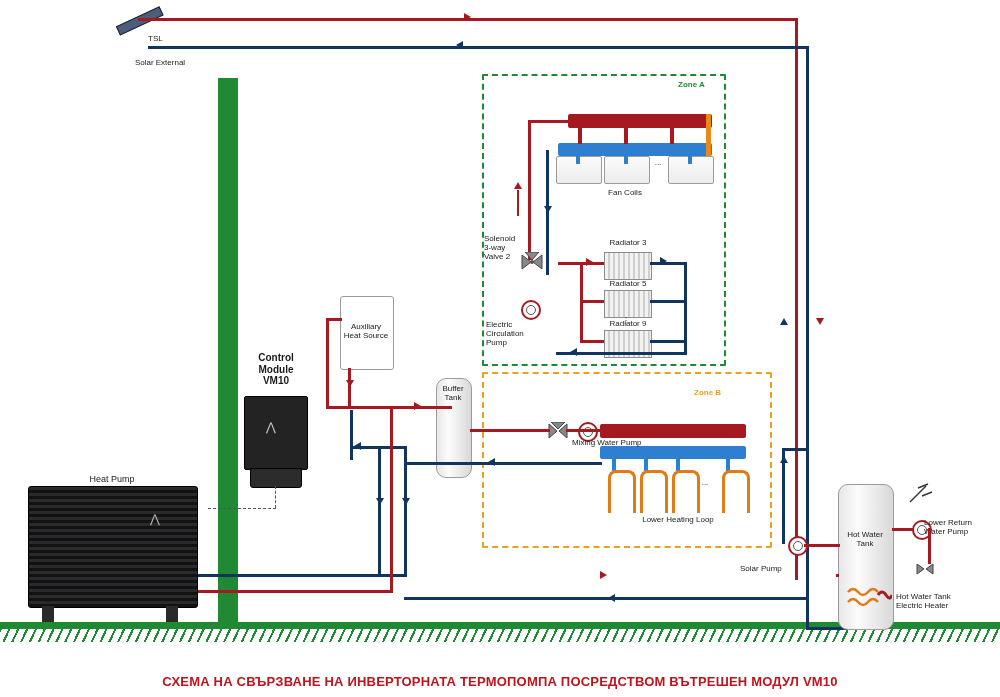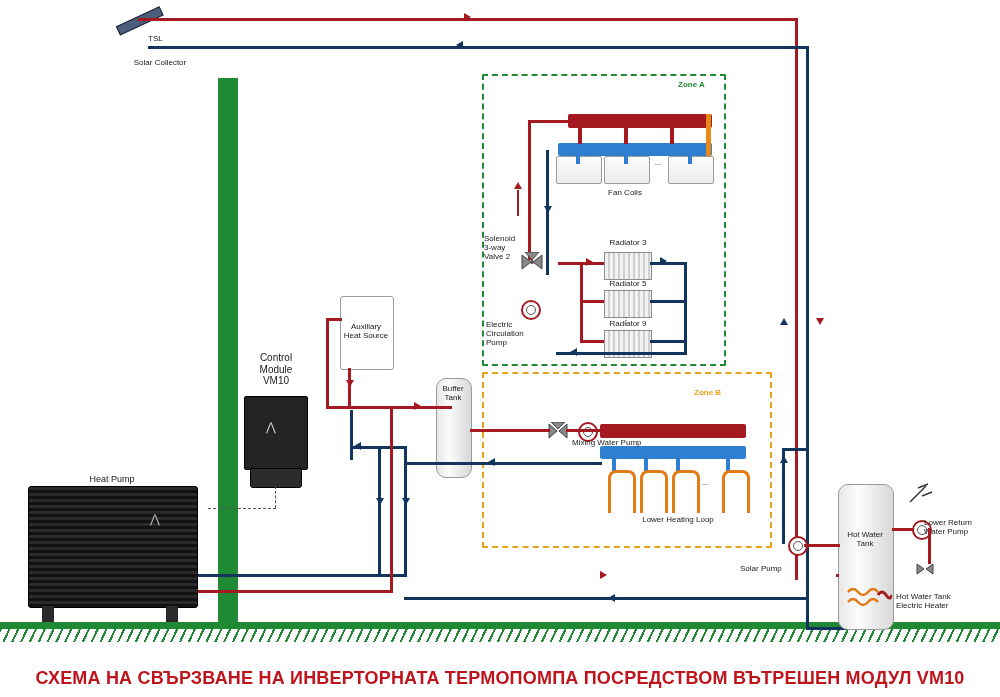--- a/index.html
+++ b/index.html
@@ -17,21 +17,21 @@
   .ab-r{border-top:4px solid transparent;border-bottom:4px solid transparent;border-left:7px solid #12355e;}
   .ab-l{border-top:4px solid transparent;border-bottom:4px solid transparent;border-right:7px solid #12355e;}
   .ar-u{border-left:4px solid transparent;border-right:4px solid transparent;border-bottom:7px solid #a51a20;}
   .ab-u{border-left:4px solid transparent;border-right:4px solid transparent;border-bottom:7px solid #12355e;}
   .ar-d{border-left:4px solid transparent;border-right:4px solid transparent;border-top:7px solid #a51a20;}
   .ab-d{border-left:4px solid transparent;border-right:4px solid transparent;border-top:7px solid #12355e;}
   .zone{position:absolute;border:2px dashed #1f8a33;border-radius:2px;}
   .zoneB{position:absolute;border:2px dashed #e9a21b;border-radius:2px;}
   .zone-lbl{position:absolute;font-size:8px;font-weight:bold;}
   .box{position:absolute;background:#fff;border:1px solid #9a9a9a;}
-  .caption{position:absolute;left:0;right:0;bottom:8px;text-align:center;font-size:18px;font-weight:bold;color:#c0141c;letter-spacing:.2px;}
+  .caption{position:absolute;left:0;right:0;bottom:8px;text-align:center;font-size:13px;font-weight:bold;color:#c0141c;letter-spacing:.2px;}
   .pump{position:absolute;width:16px;height:16px;border-radius:50%;background:#fff;border:2px solid #12355e;}
   .pump.red{background:#fff;border-color:#a51a20;}
   .pump:after{content:"";position:absolute;left:3px;top:3px;width:8px;height:8px;border-radius:50%;border:1px solid #555;}
   .ground{position:absolute;left:0;right:0;height:10px;background:#1f8a33;}
   .hatch{position:absolute;left:0;right:0;height:14px;
     background:repeating-linear-gradient(115deg,#1f8a33 0 2px,transparent 2px 8px);}
   .hp{position:absolute;background:#1d1d1f;border:1px solid #000;border-radius:3px;
     background-image:repeating-linear-gradient(to bottom,#2a2a2c 0 3px,#121213 3px 6px);}
   .tank{position:absolute;background:linear-gradient(to right,#e7e7e7,#fcfcfc 35%,#d8d8d8);border:1px solid #9b9b9b;border-radius:10px;}
   .rad{position:absolute;background:repeating-linear-gradient(to right,#f2f2f2 0 3px,#cfcfcf 3px 5px);border:1px solid #8c8c8c;}
@@ -51,21 +51,21 @@
 
 <div id="stage">
 
   <div class="hatch" style="top:628px;"></div>
   <div class="ground" style="top:622px;height:7px;"></div>
 
   <div class="seg green" style="left:218px;top:78px;width:20px;height:548px;"></div>
 
   <div class="sc" style="left:118px;top:26px;width:46px;height:8px;transform:rotate(-25deg);transform-origin:left center;"></div>
   <div class="lbl" style="left:148px;top:34px;">TSL</div>
-  <div class="lbl c" style="left:112px;top:58px;width:96px;">Solar Collector</div>
+  <div class="lbl c" style="left:112px;top:58px;width:96px;">Solar External</div>
 
   <div class="seg red" style="left:138px;top:18px;width:660px;height:3px;"></div>
   <div class="seg red" style="left:795px;top:18px;width:3px;height:562px;"></div>
   <div class="arrow ar-r" style="left:464px;top:13px;"></div>
 
   <div class="seg blue" style="left:148px;top:46px;width:661px;height:3px;"></div>
   <div class="seg blue" style="left:806px;top:46px;width:3px;height:584px;"></div>
   <div class="arrow ab-l" style="left:456px;top:41px;"></div>
   <div class="seg blue" style="left:806px;top:627px;width:60px;height:3px;"></div>
 
@@ -180,21 +180,21 @@
   <div class="seg red" style="left:348px;top:368px;width:3px;height:40px;"></div>
   <div class="arrow ar-d" style="left:346px;top:380px;"></div>
   <div class="seg red" style="left:326px;top:406px;width:126px;height:3px;"></div>
   <div class="seg red" style="left:326px;top:318px;width:3px;height:90px;"></div>
   <div class="seg red" style="left:326px;top:318px;width:16px;height:3px;"></div>
   <div class="arrow ar-r" style="left:414px;top:402px;"></div>
 
   <div class="ctrl" style="left:244px;top:396px;width:62px;height:72px;"></div>
   <div class="ctrl" style="left:250px;top:468px;width:50px;height:18px;border-radius:0 0 3px 3px;background:#2c2c2c;"></div>
   <div style="position:absolute;left:266px;top:420px;color:#cfcfcf;font-size:12px;">⋀</div>
-  <div class="lbl c" style="left:238px;top:352px;width:76px;white-space:pre-line;font-size:10px;font-weight:normal;">Control
+  <div class="lbl c" style="left:238px;top:352px;width:76px;white-space:pre-line;font-size:10px;font-weight:bold;">Control
 Module
 VM10</div>
   <div class="dash" style="left:275px;top:486px;height:22px;"></div>
   <div class="dashh" style="left:208px;top:508px;width:68px;"></div>
 
   <div class="seg blue" style="left:350px;top:410px;width:3px;height:50px;"></div>
   <div class="seg blue" style="left:350px;top:446px;width:56px;height:3px;"></div>
   <div class="arrow ab-l" style="left:354px;top:442px;"></div>
   <div class="seg blue" style="left:404px;top:446px;width:3px;height:130px;"></div>
   <div class="seg blue" style="left:196px;top:574px;width:211px;height:3px;"></div>

